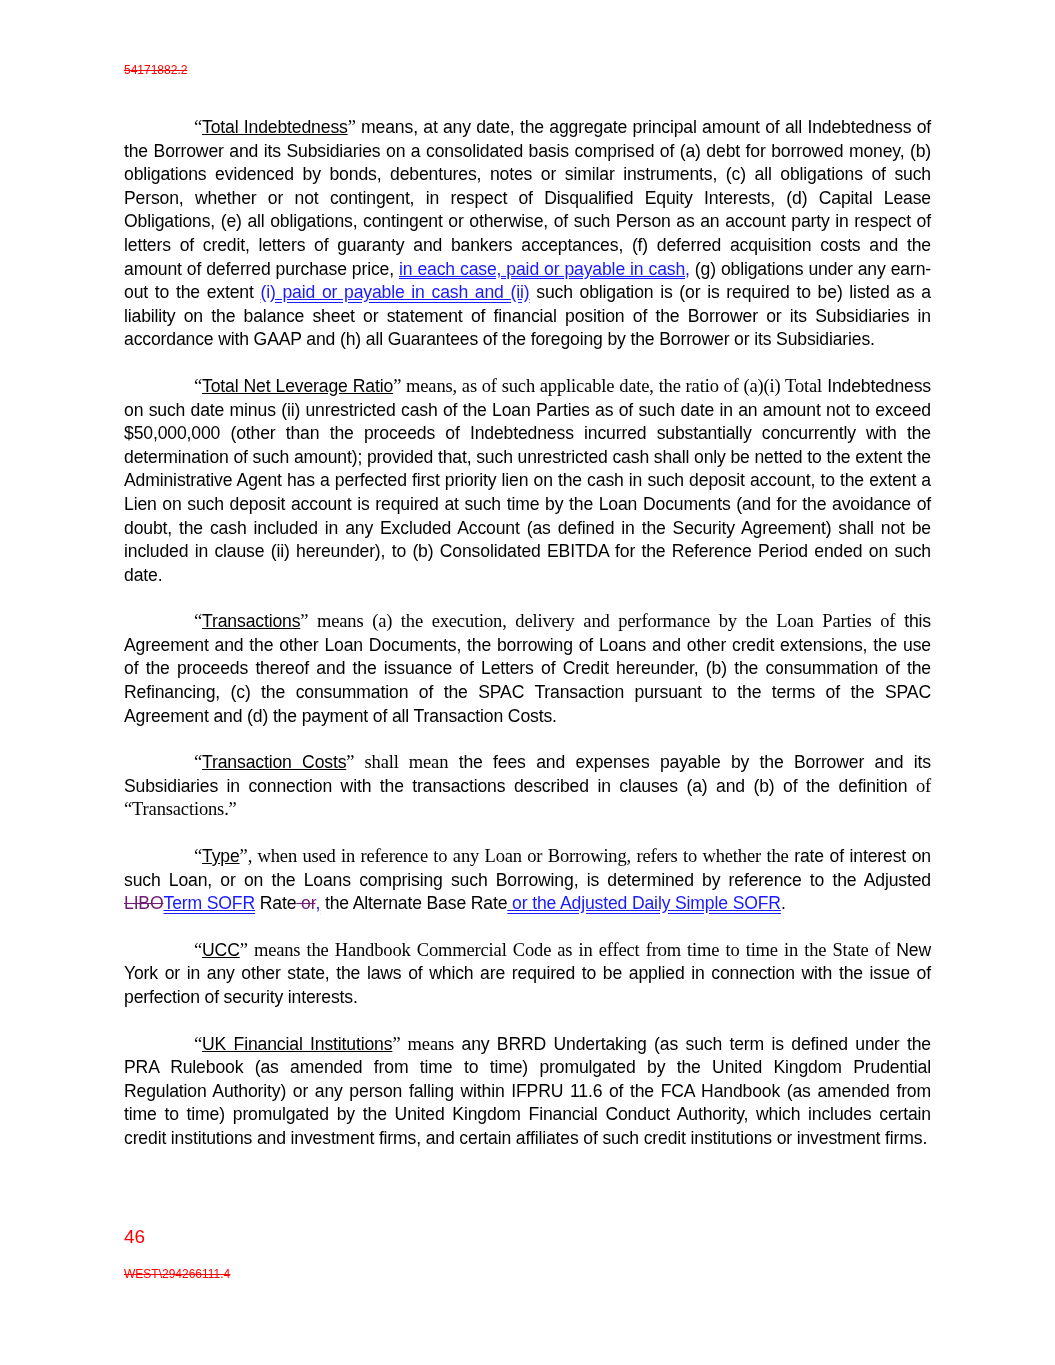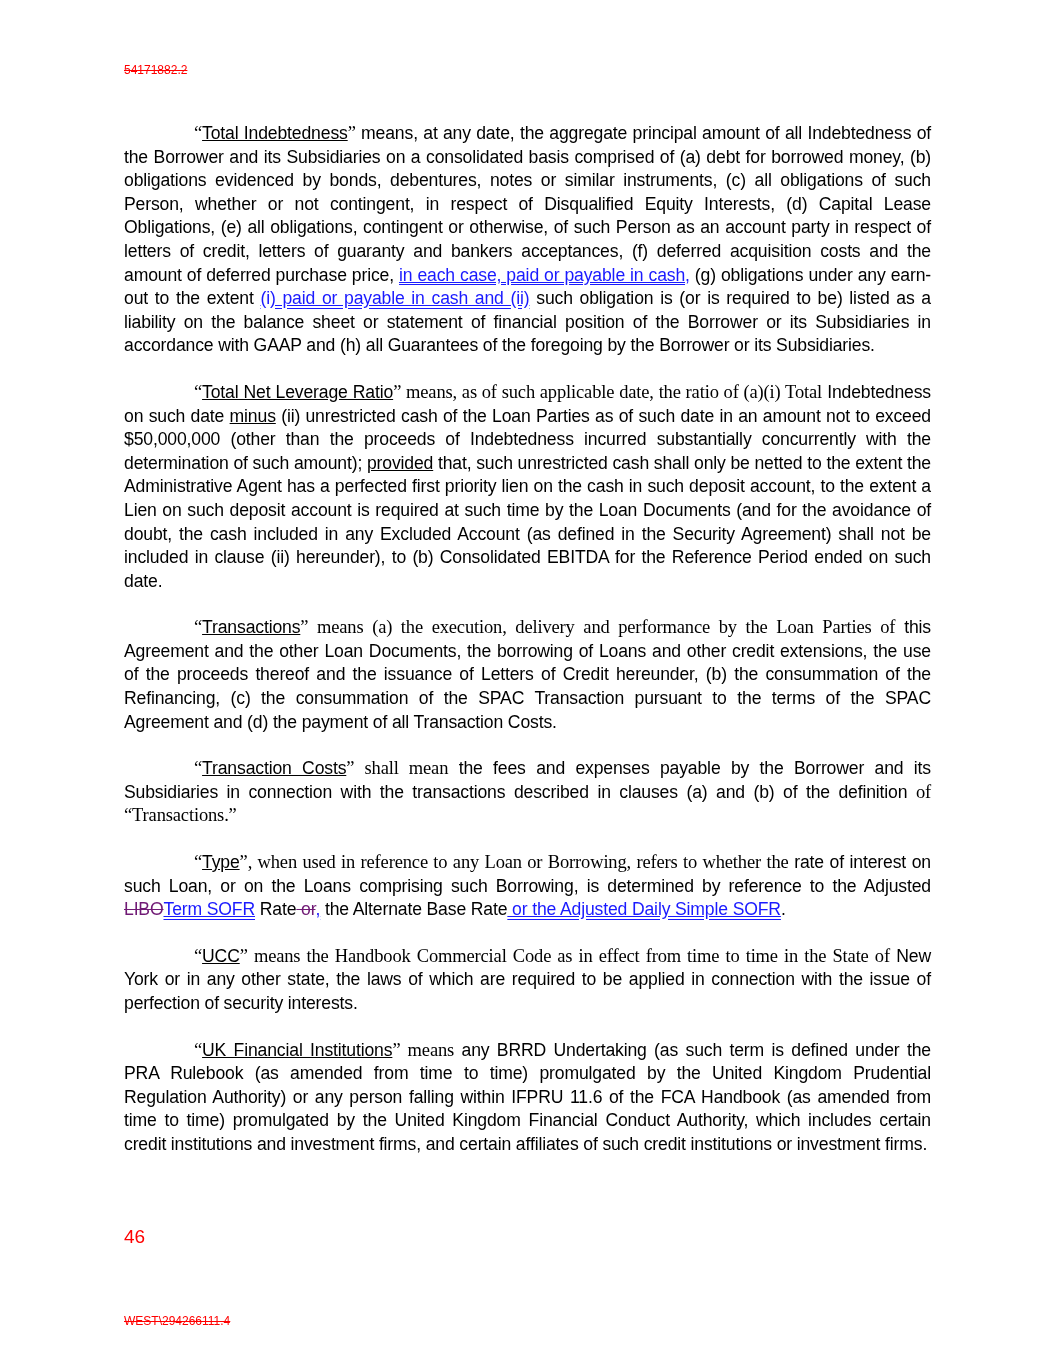--- a/index.html
+++ b/index.html
@@ -1,30 +1,30 @@
 <!DOCTYPE html>
 <html><head>
 <meta charset="utf-8">
 <style>
   html, body { margin: 0; padding: 0; background: #ffffff; }
   body { width: 1055px; height: 1365px; position: relative; overflow: hidden;
          font-family: "Liberation Sans", sans-serif; color: #000; }
   .hdr { position: absolute; left: 124px; top: 63px; font-size: 12px; color: #ff0000;
          text-decoration: line-through; }
-  .body { position: absolute; left: 124px; top: 122px; width: 807px; }
+  .body { position: absolute; left: 124px; top: 116px; width: 807px; }
   p.def { margin: 0 0 23px 0; font-size: 17.6px; line-height: 23.6px; text-align: justify;
           text-indent: 70px; letter-spacing: -0.15px; }
   .term { text-decoration: underline; }
   .serif { font-family: "Liberation Serif", serif; font-size: 18.5px; }
   .ins { color: #1a1aff; text-decoration: underline double; text-decoration-color: #1a1aff; }
   .del { color: #701a75; text-decoration: line-through; }
-  .ul { text-decoration: underline; }
+  .ul { }
   .pgnum { position: absolute; left: 124px; top: 1226px; font-size: 19px; color: #ff0000; }
   .ftr { position: absolute; left: 124px; top: 1267px; font-size: 12px; color: #ff0000;
-         text-decoration: line-through; margin-top: 47px; }
+         text-decoration: line-through; }
 </style>
 </head>
 <body>
 
 <div class="hdr">54171882.2</div>
 
 <div class="body" id="defs">
     <p class="def"><span class="serif">“</span><span class="term">Total Indebtedness</span><span class="serif">”</span><span> means, at any date, the aggregate principal amount of all Indebtedness of the Borrower and its Subsidiaries on a consolidated basis comprised of (a) debt for borrowed money, (b) obligations evidenced by bonds, debentures, notes or similar instruments, (c) all obligations of such Person, whether or not contingent, in respect of Disqualified Equity Interests, (d) Capital Lease Obligations, (e) all obligations, contingent or otherwise, of such Person as an account party in respect of letters of credit, letters of guaranty and bankers acceptances, (f) deferred acquisition costs and the amount of deferred purchase price, </span><span class="ins">in each case, paid or payable in cash,</span><span> (g) obligations under any earn-out to the extent </span><span class="ins">(i) paid or payable in cash and (ii)</span><span> such obligation is (or is required to be) listed as a liability on the balance sheet or statement of financial position of the Borrower or its Subsidiaries in accordance with GAAP and (h) all Guarantees of the foregoing by the Borrower or its Subsidiaries.</span></p>
     <p class="def"><span class="serif">“</span><span class="term">Total Net Leverage Ratio</span><span class="serif">” means, as of such applicable date, the ratio of (a)(i) Total</span><span> Indebtedness on such date </span><span class="ul">minus</span><span> (ii) unrestricted cash of the Loan Parties as of such date in an amount not to exceed $50,000,000 (other than the proceeds of Indebtedness incurred substantially concurrently with the determination of such amount); </span><span class="ul">provided</span><span> that, such unrestricted cash shall only be netted to the extent the Administrative Agent has a perfected first priority lien on the cash in such deposit account, to the extent a Lien on such deposit account is required at such time by the Loan Documents (and for the avoidance of doubt, the cash included in any Excluded Account (as defined in the Security Agreement) shall not be included in clause (ii) hereunder), to (b) Consolidated EBITDA for the Reference Period ended on such date.</span></p>
     <p class="def"><span class="serif">“</span><span class="term">Transactions</span><span class="serif">” means (a) the execution, delivery and performance by the Loan Parties of</span><span> this Agreement and the other Loan Documents, the borrowing of Loans and other credit extensions, the use of the proceeds thereof and the issuance of Letters of Credit hereunder, (b) the consummation of the Refinancing, (c) the consummation of the SPAC Transaction pursuant to the terms of the SPAC Agreement and (d) the payment of all Transaction Costs.</span></p>

